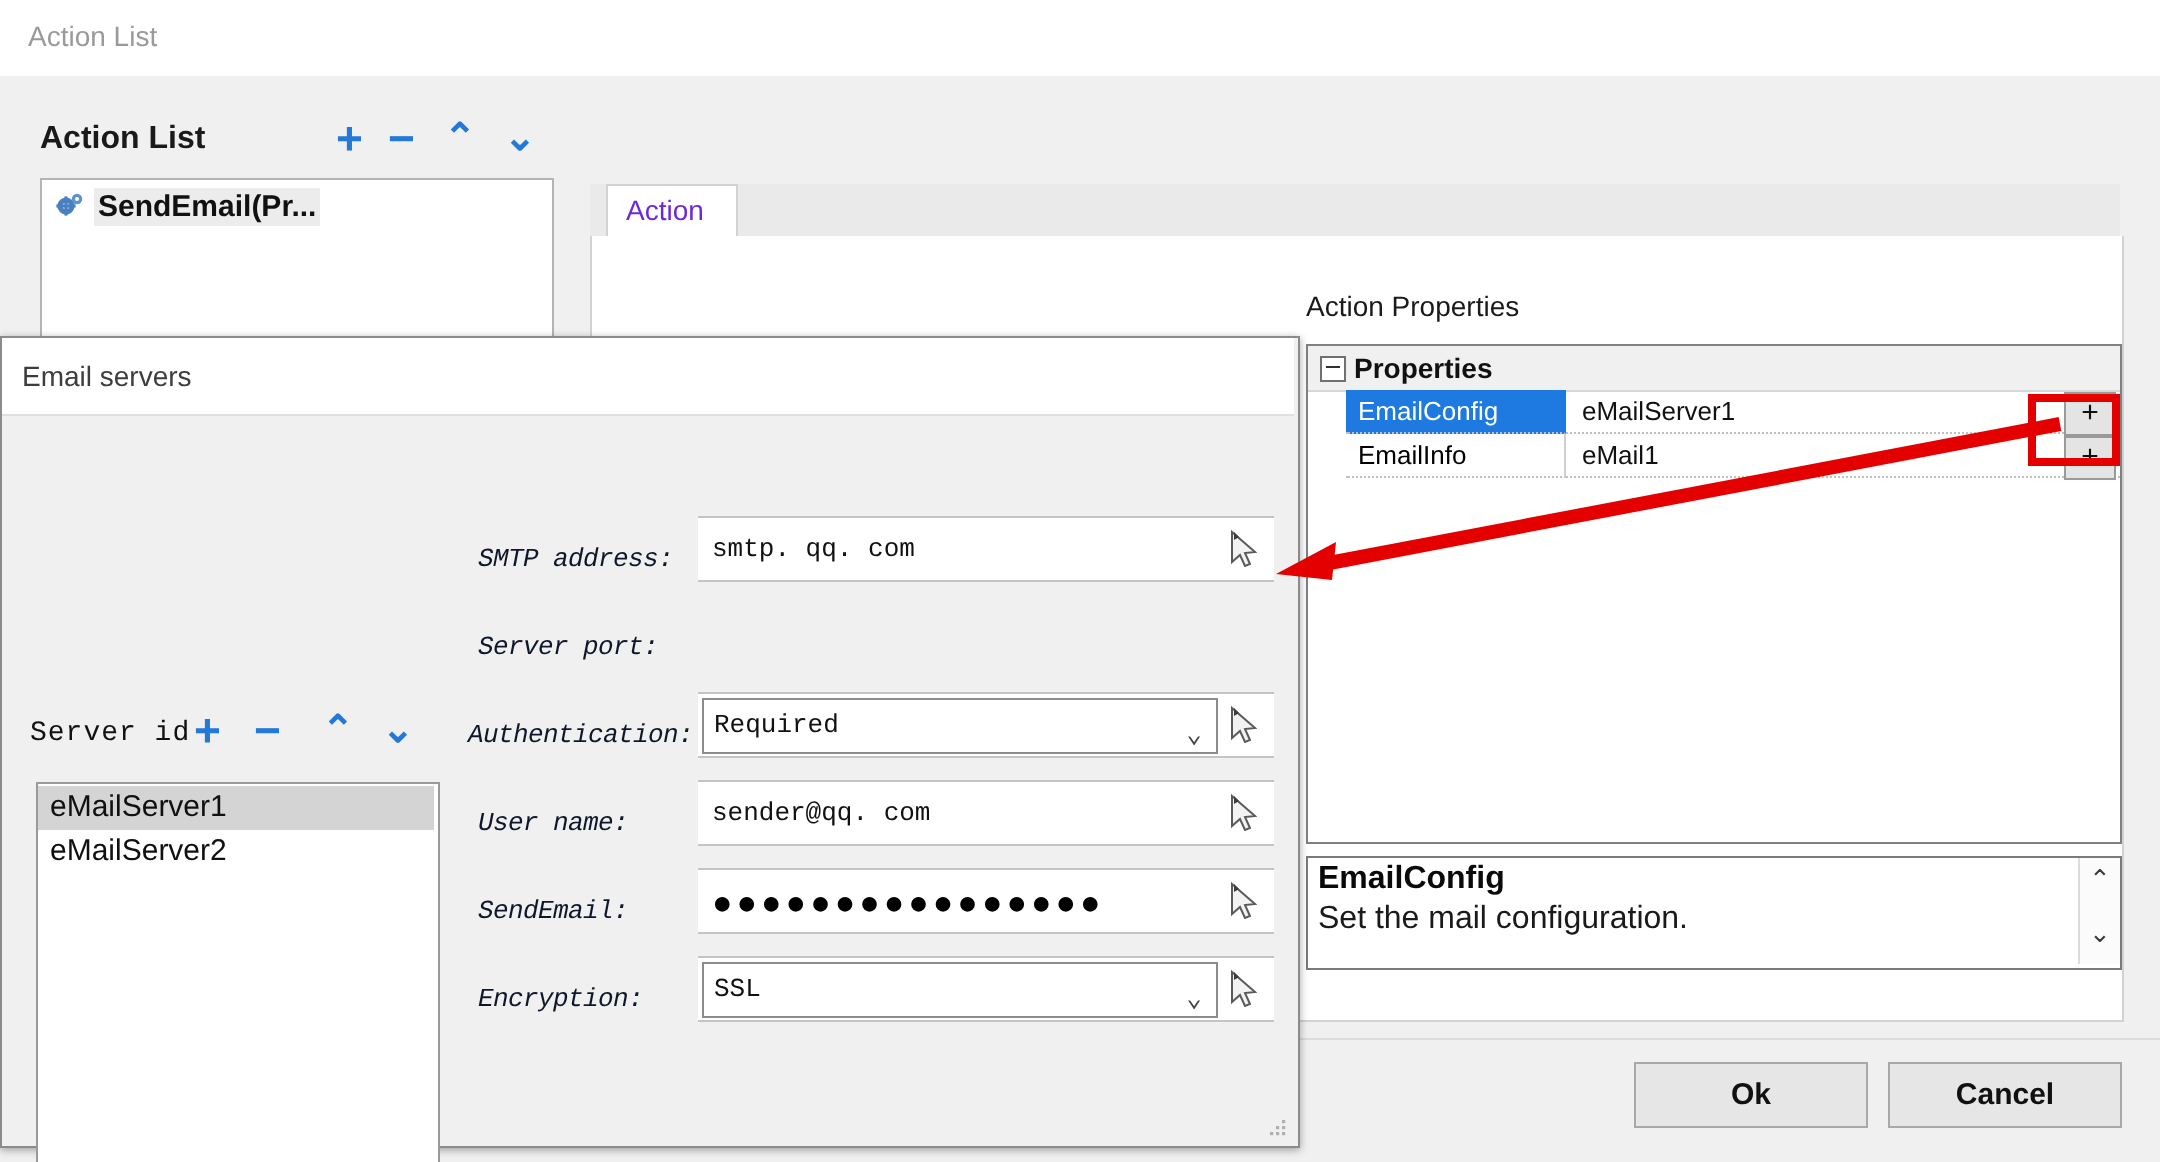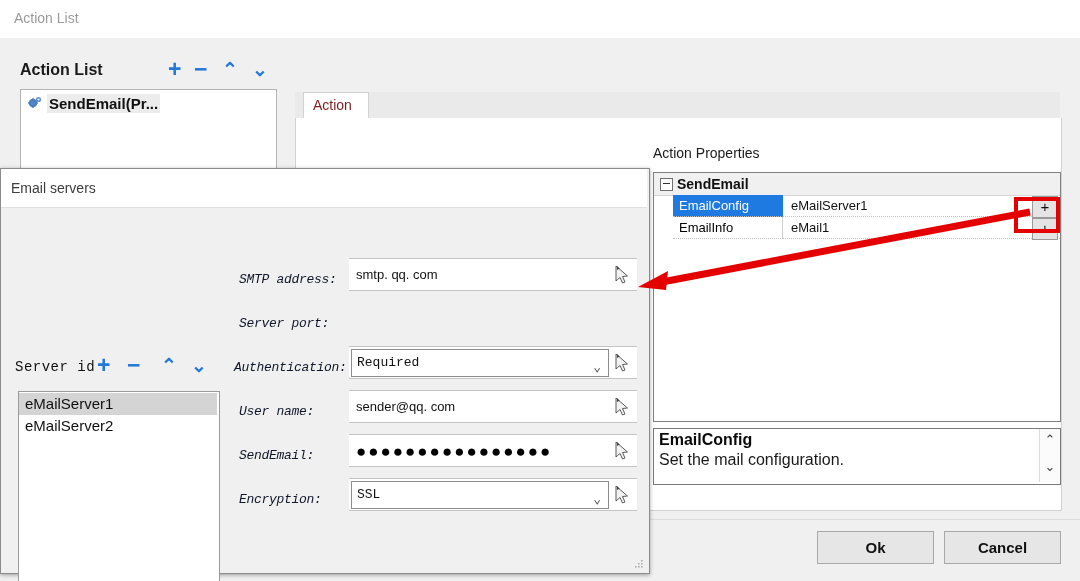--- a/index.html
+++ b/index.html
@@ -53,21 +53,21 @@
   
   #tab-strip{
     left:295px;top:92px;width:765px;height:26px;background:#eaeaea;
     border-bottom:1px solid #d2d2d2;
   }
   #tab-action{
     left:303px;top:92px;width:64px;height:27px;background:#ffffff;
     border:1px solid #d2d2d2;border-bottom:none;
   }
   #tab-action-label{
-    left:313px;top:97px;font-size:14px;color:#7f1d1d;
+    left:313px;top:97px;font-size:14px;color:#6d28d9;
   }
   #tab-panel{
     left:295px;top:118px;width:765px;height:392px;background:#ffffff;
     border:1px solid #d2d2d2;border-top:none;
   }
 
   
   #ap-title{left:653px;top:145px;font-size:14px;color:#1a1a1a;}
   #ap-grid{
     left:653px;top:172px;width:406px;height:248px;background:#ffffff;
@@ -178,21 +178,21 @@
     font-family:"Liberation Mono",monospace;letter-spacing:-.3px;font-style:italic;
   }
   .ed-field-shell{
     left:348px;width:288px;height:33px;background:#ffffff;
     border-top:1px solid #c4c4c4;border-bottom:1px solid #c4c4c4;
     box-sizing:border-box;
   }
   .ed-input{
     left:2px;top:2px;width:258px;height:27px;background:#ffffff;
     border:none;font-size:13px;color:#111;line-height:27px;
-    font-family:Liberation Sans, sans-serif;padding-left:5px;box-sizing:border-box;
+    font-family:Liberation Mono, monospace;padding-left:5px;box-sizing:border-box;
   }
   .ed-combo{
     left:2px;top:2px;width:258px;height:28px;background:#ffffff;
     border:1px solid #8c8c8c;font-size:13px;color:#111;line-height:26px;
     font-family:"Liberation Mono",monospace;padding-left:5px;box-sizing:border-box;
   }
   .ed-combo-caret{
     right:7px;top:5px;font-size:13px;color:#444;
   }
   .ed-pick-ico{right:5px;top:6px;width:20px;height:21px;}
@@ -239,21 +239,21 @@
   <div class="abs" id="tab-strip"></div>
   <div class="abs" id="tab-action"></div>
   <div class="abs" id="tab-action-label">Action</div>
   <div class="abs" id="tab-panel"></div>
 
   <div class="abs" id="ap-title">Action Properties</div>
 
   <div class="abs" id="ap-grid">
     <div class="abs" id="ap-header-row">
       <div class="abs" id="ap-expander"></div>
-      <div class="abs" id="ap-header-label">SendEmail</div>
+      <div class="abs" id="ap-header-label">Properties</div>
     </div>
 
     <div class="abs ap-row" id="ap-row-0">
       <div class="abs ap-key">
         <div class="abs ap-key-label">EmailConfig</div>
       </div>
       <div class="abs ap-val">
         <div class="abs ap-val-label">eMailServer1</div>
         <div class="abs ap-plus-btn">
           <div class="abs ap-plus-glyph">+</div>

